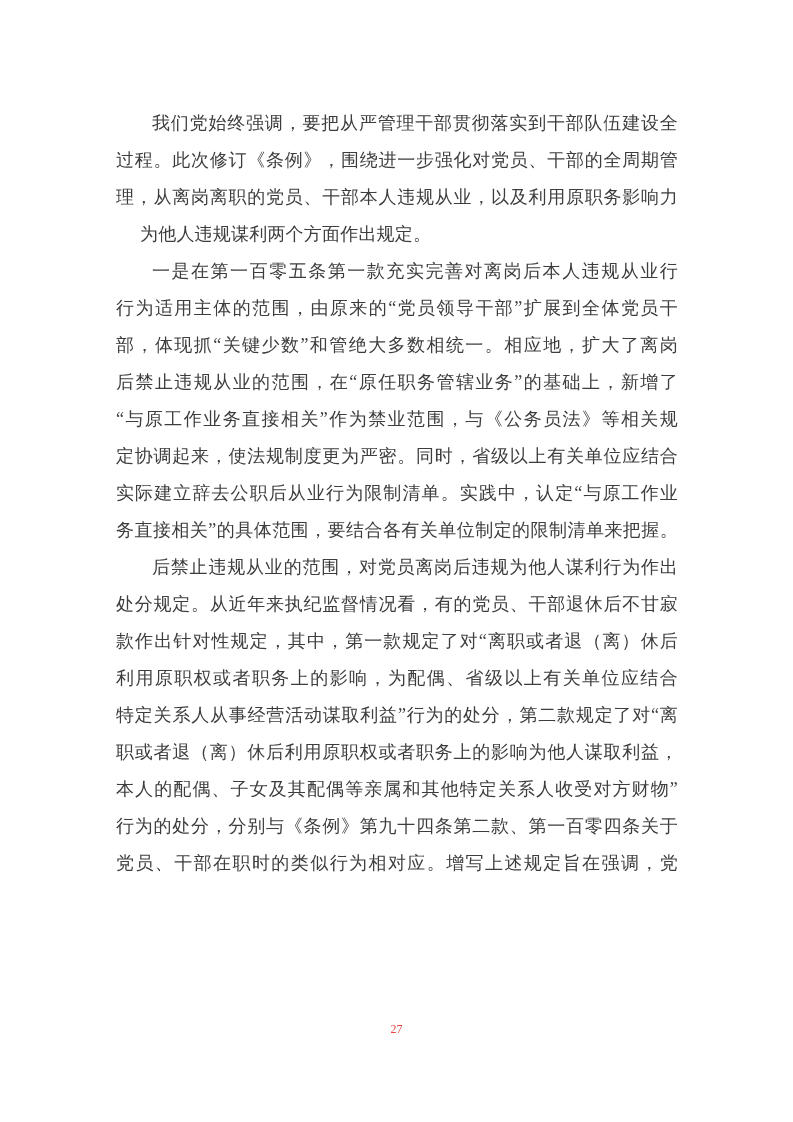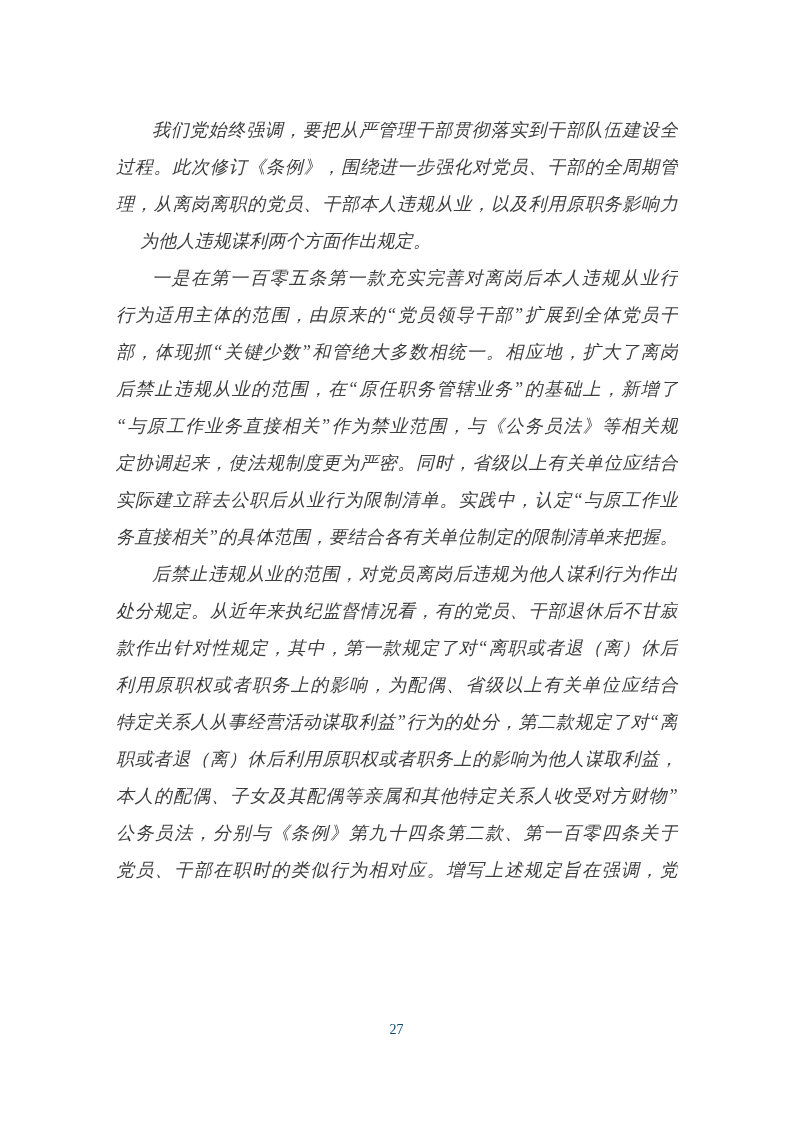--- a/index.html
+++ b/index.html
@@ -19,23 +19,22 @@
     position: absolute;
     left: 0;
     top: 0;
     width: 793px;
     height: 1122px;
     background: #ffffff;
   }
   .text-block {
     position: absolute;
     left: 116px;
-    top: 112px;
+    top: 105px;
     width: 562px;
-    font-style: italic;
   }
   .paragraph {
     margin: 0;
     padding: 0;
   }
   .line {
     font-size: 18px;
     line-height: 37px;
     height: 37px;
     overflow: hidden;
@@ -51,22 +50,22 @@
     text-align: left;
     text-align-last: left;
     margin-left: 24px;
   }
   .page-number {
     position: absolute;
     left: 0;
     top: 1022px;
     width: 793px;
     text-align: center;
-    font-size: 14px;
-    color: #0c4a6e;
+    font-size: 12px;
+    color: #ef4444;
   }
 </style>
 </head>
 <body>
 
 <div class="page">
   <div class="text-block">
       <div class="paragraph">
         <div class="line first">我们党始终强调，要把从严管理干部贯彻落实到干部队伍建设全</div>
         <div class="line">过程。此次修订《条例》，围绕进一步强化对党员、干部的全周期管</div>
@@ -84,18 +83,18 @@
         <div class="line">务直接相关”的具体范围，要结合各有关单位制定的限制清单来把握。</div>
       </div>
       <div class="paragraph">
         <div class="line first">后禁止违规从业的范围，对党员离岗后违规为他人谋利行为作出</div>
         <div class="line">处分规定。从近年来执纪监督情况看，有的党员、干部退休后不甘寂</div>
         <div class="line">款作出针对性规定，其中，第一款规定了对“离职或者退（离）休后</div>
         <div class="line">利用原职权或者职务上的影响，为配偶、省级以上有关单位应结合</div>
         <div class="line">特定关系人从事经营活动谋取利益”行为的处分，第二款规定了对“离</div>
         <div class="line">职或者退（离）休后利用原职权或者职务上的影响为他人谋取利益，</div>
         <div class="line">本人的配偶、子女及其配偶等亲属和其他特定关系人收受对方财物”</div>
-        <div class="line">公务员法，分别与《条例》第九十四条第二款、第一百零四条关于</div>
+        <div class="line">行为的处分，分别与《条例》第九十四条第二款、第一百零四条关于</div>
         <div class="line">党员、干部在职时的类似行为相对应。增写上述规定旨在强调，党员、</div>
       </div>
     </div>
   <div class="page-number">27</div>
 </div>
 
 </body></html>

